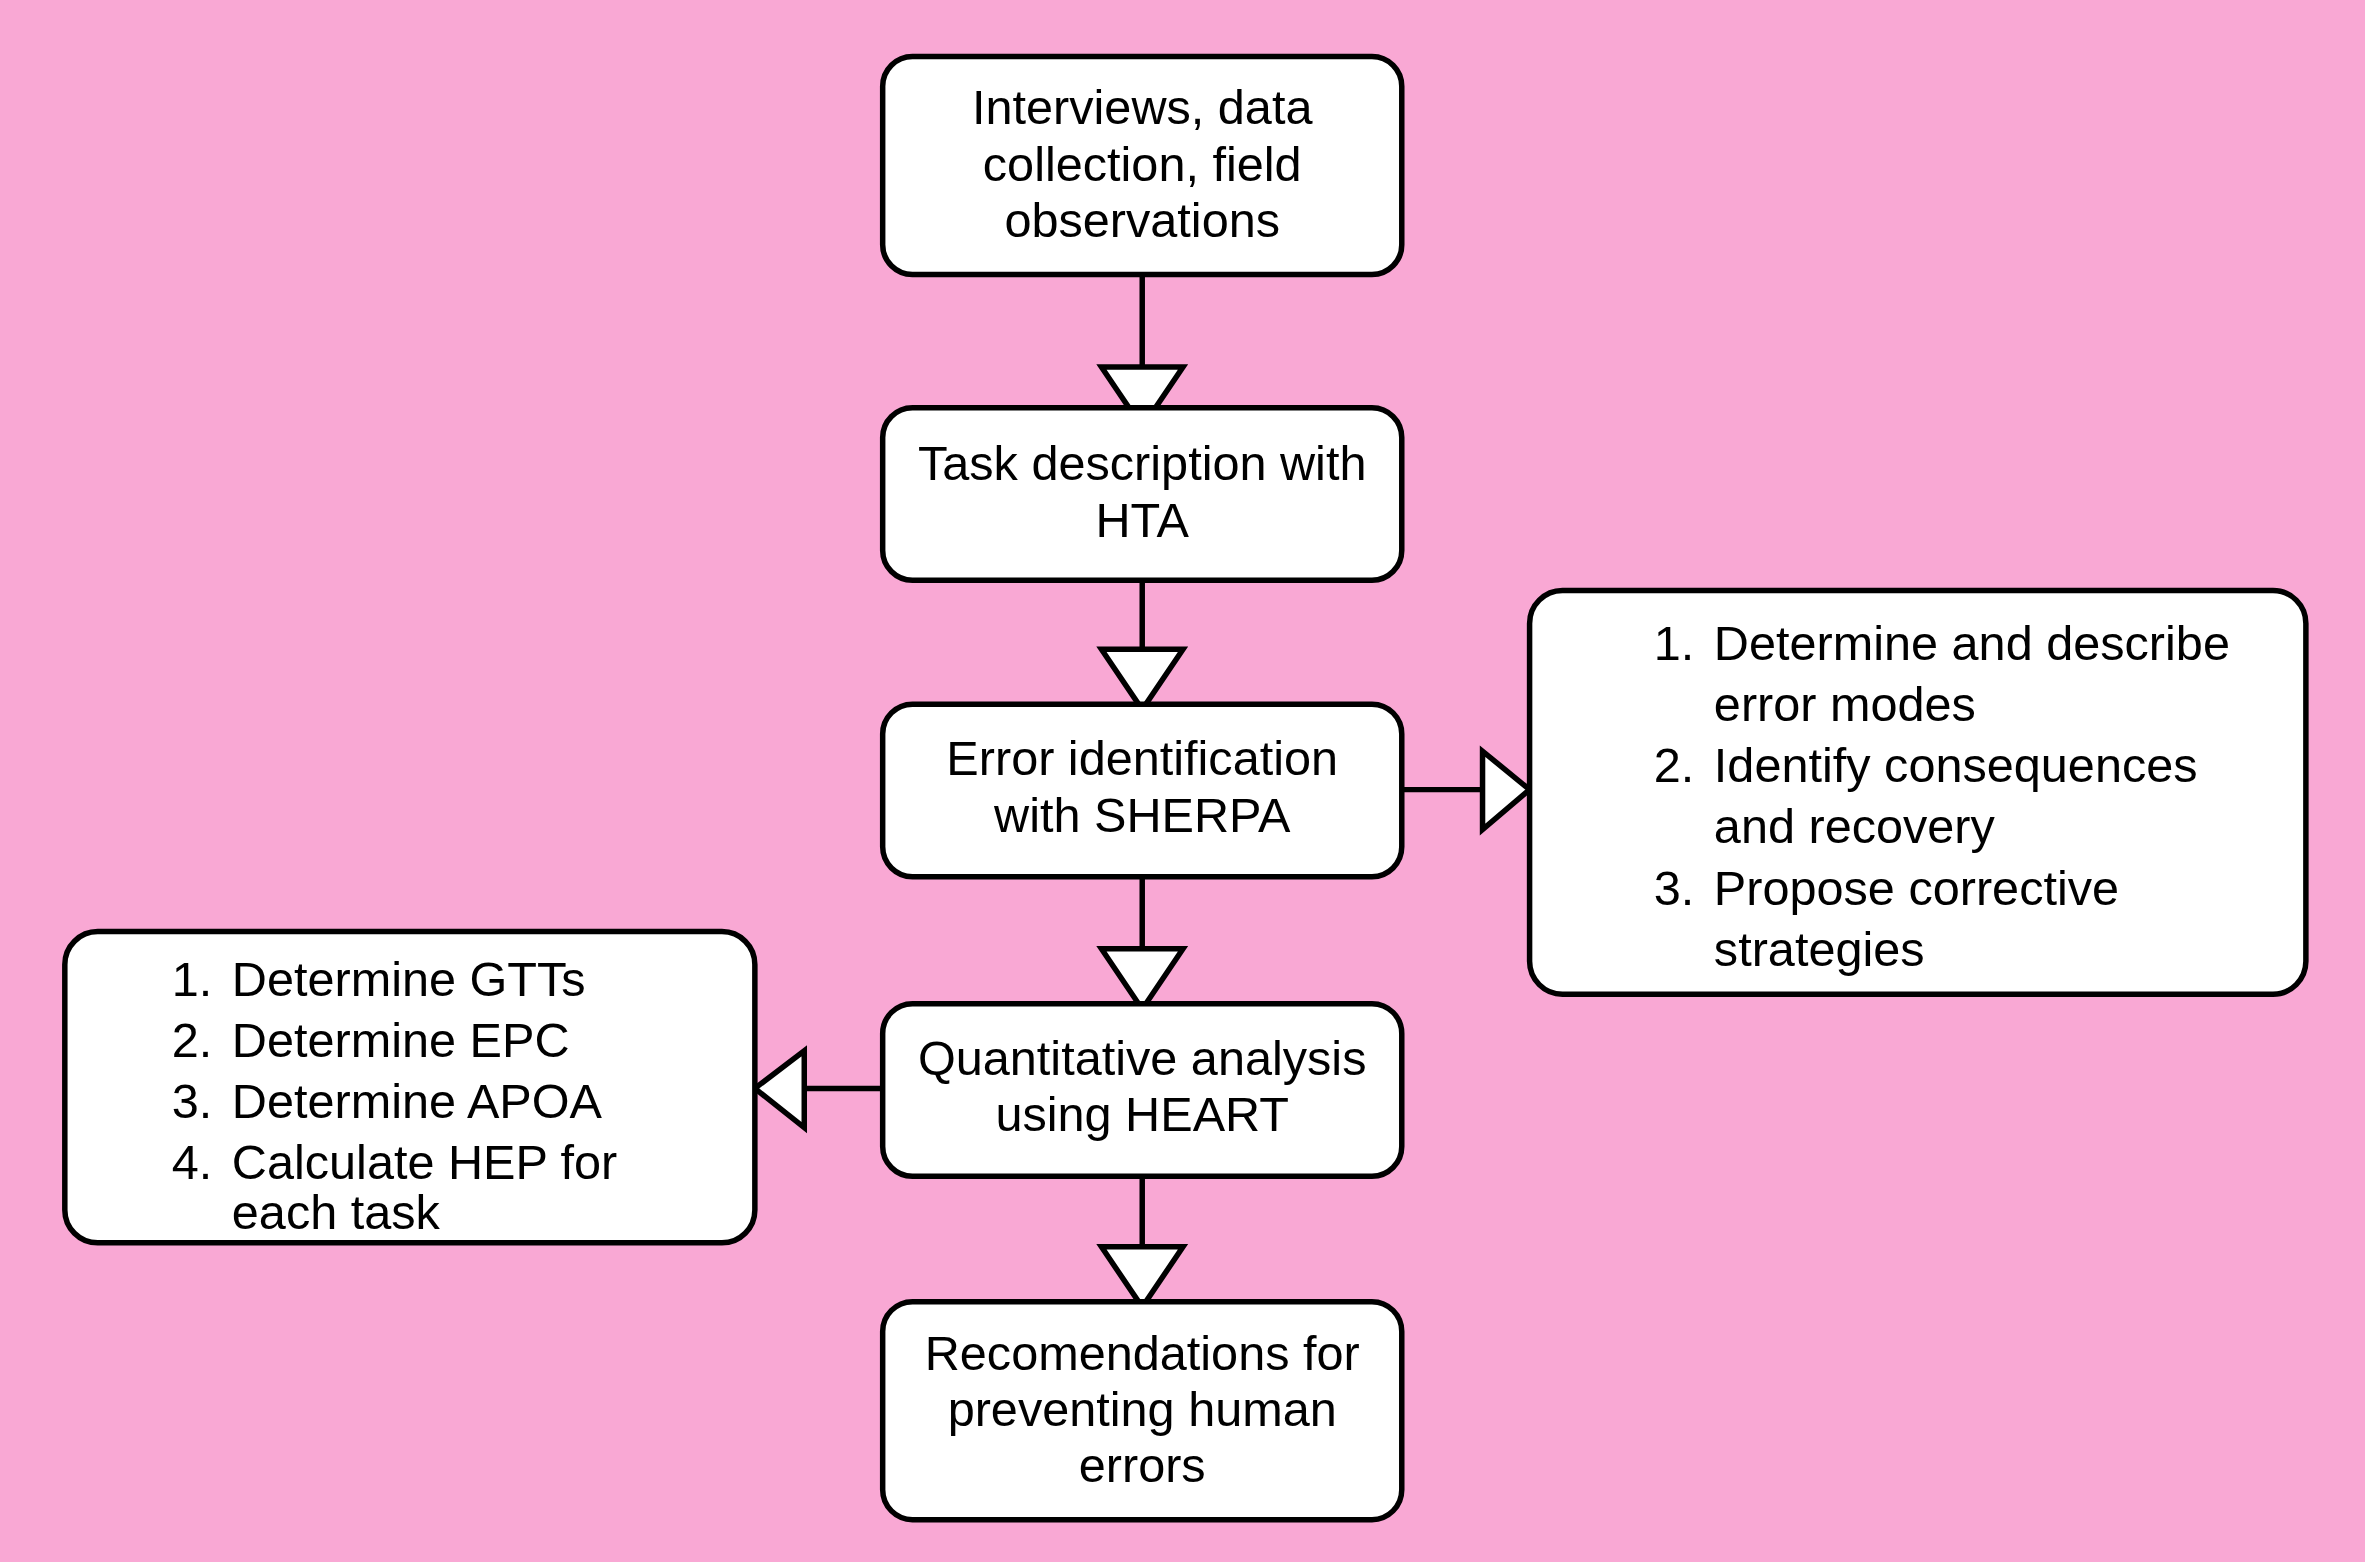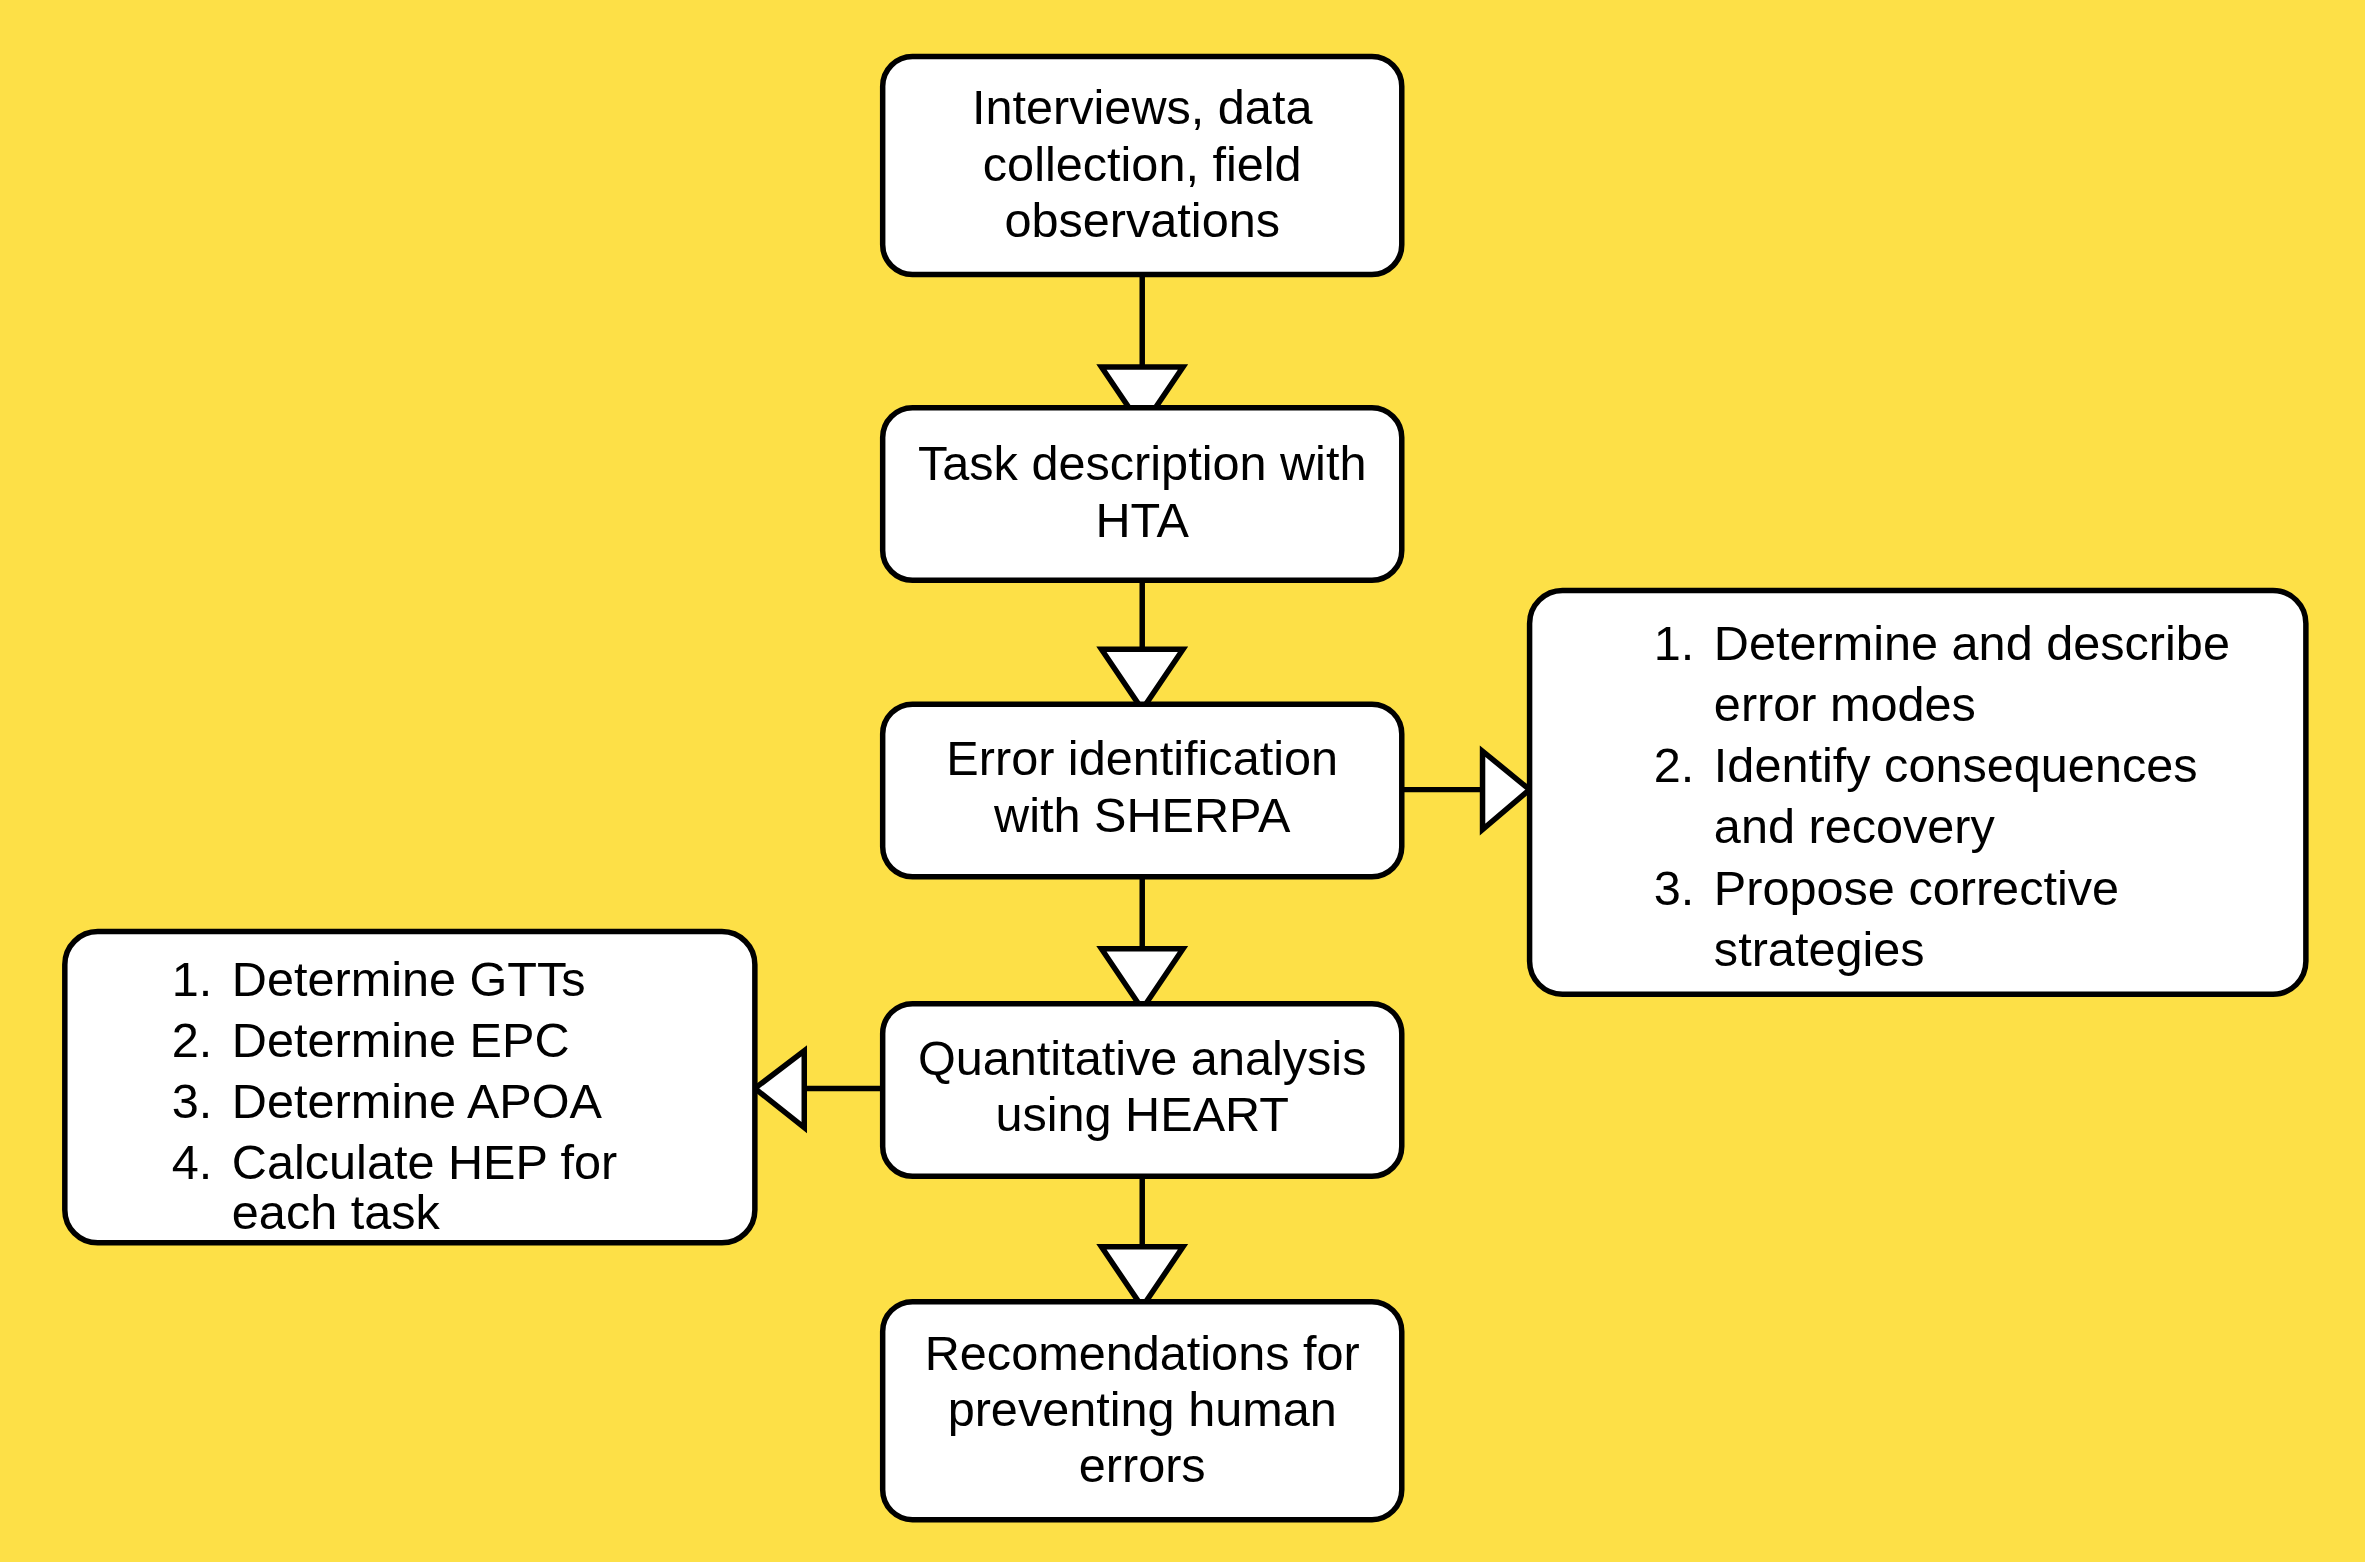--- a/index.html
+++ b/index.html
@@ -4,21 +4,21 @@
 <style>
   html, body {
     margin: 0;
     padding: 0;
     background: #ffffff;
   }
   #stage {
     position: relative;
     width: 2366px;
     height: 1562px;
-    background: #fde047;
+    background: #f9a8d4;
     overflow: hidden;
   }
   svg#flow {
     position: absolute;
     left: 0;
     top: 0;
     width: 2366px;
     height: 1562px;
     display: block;
   }

